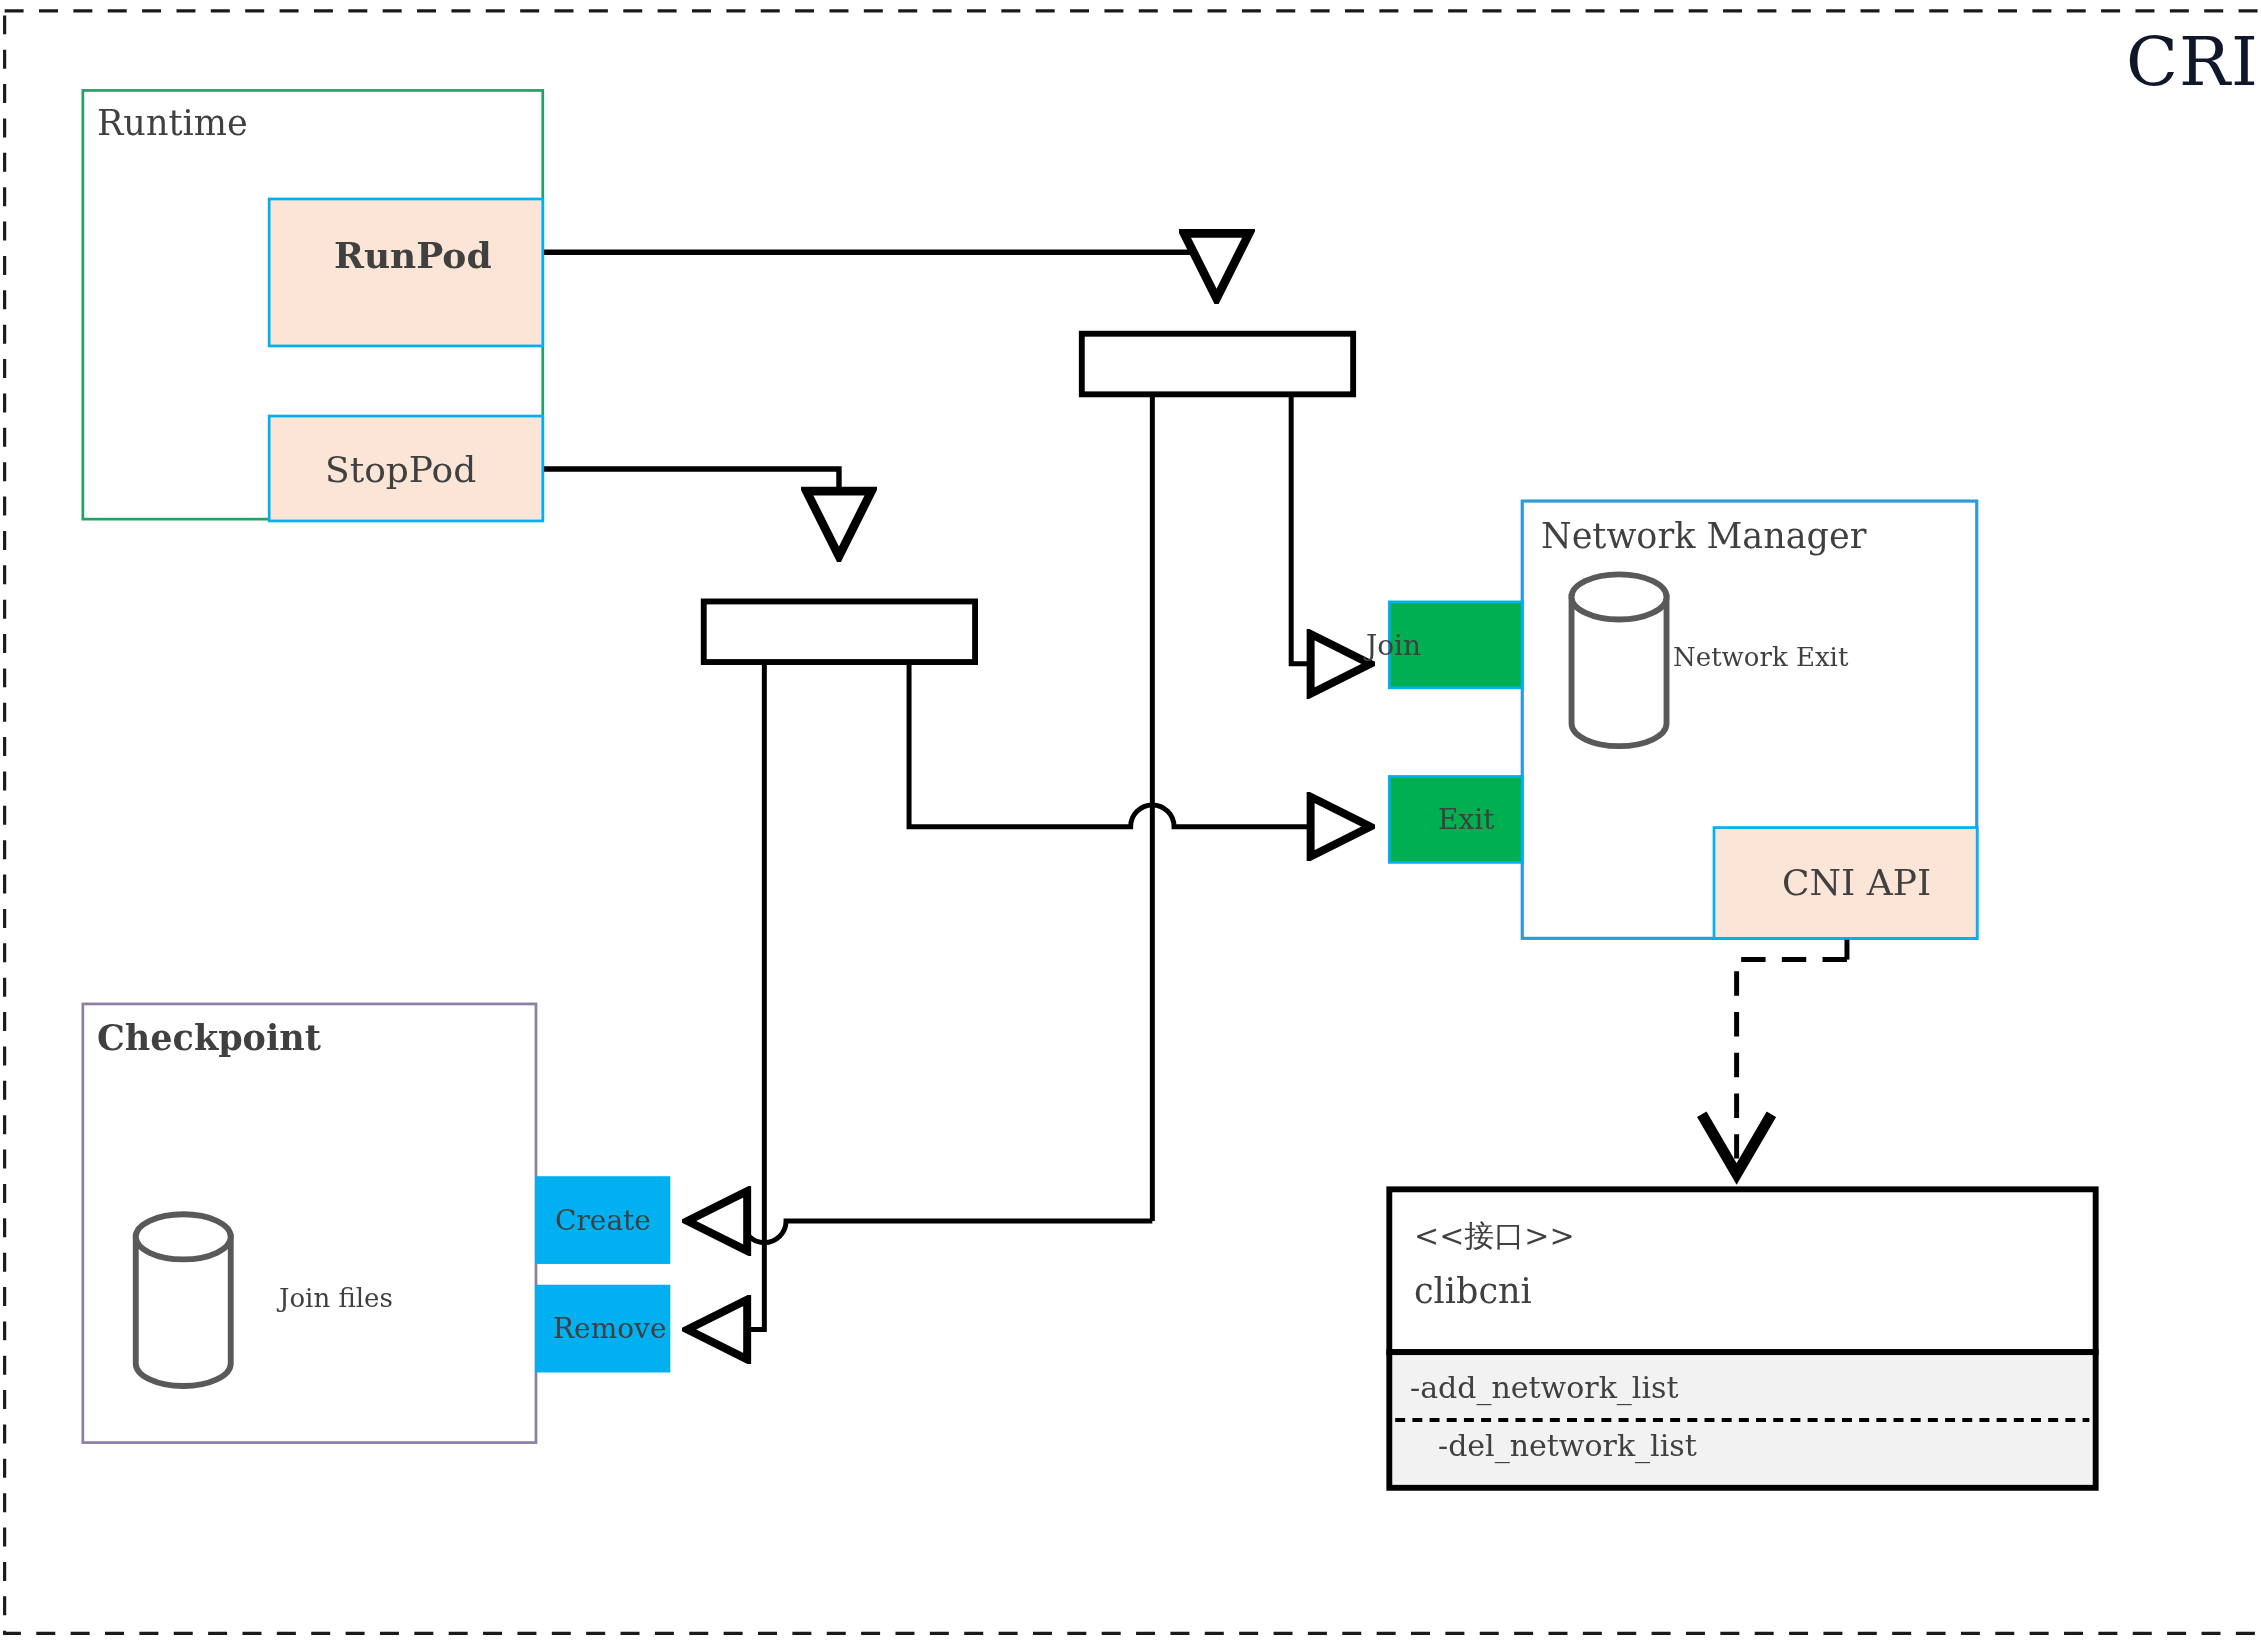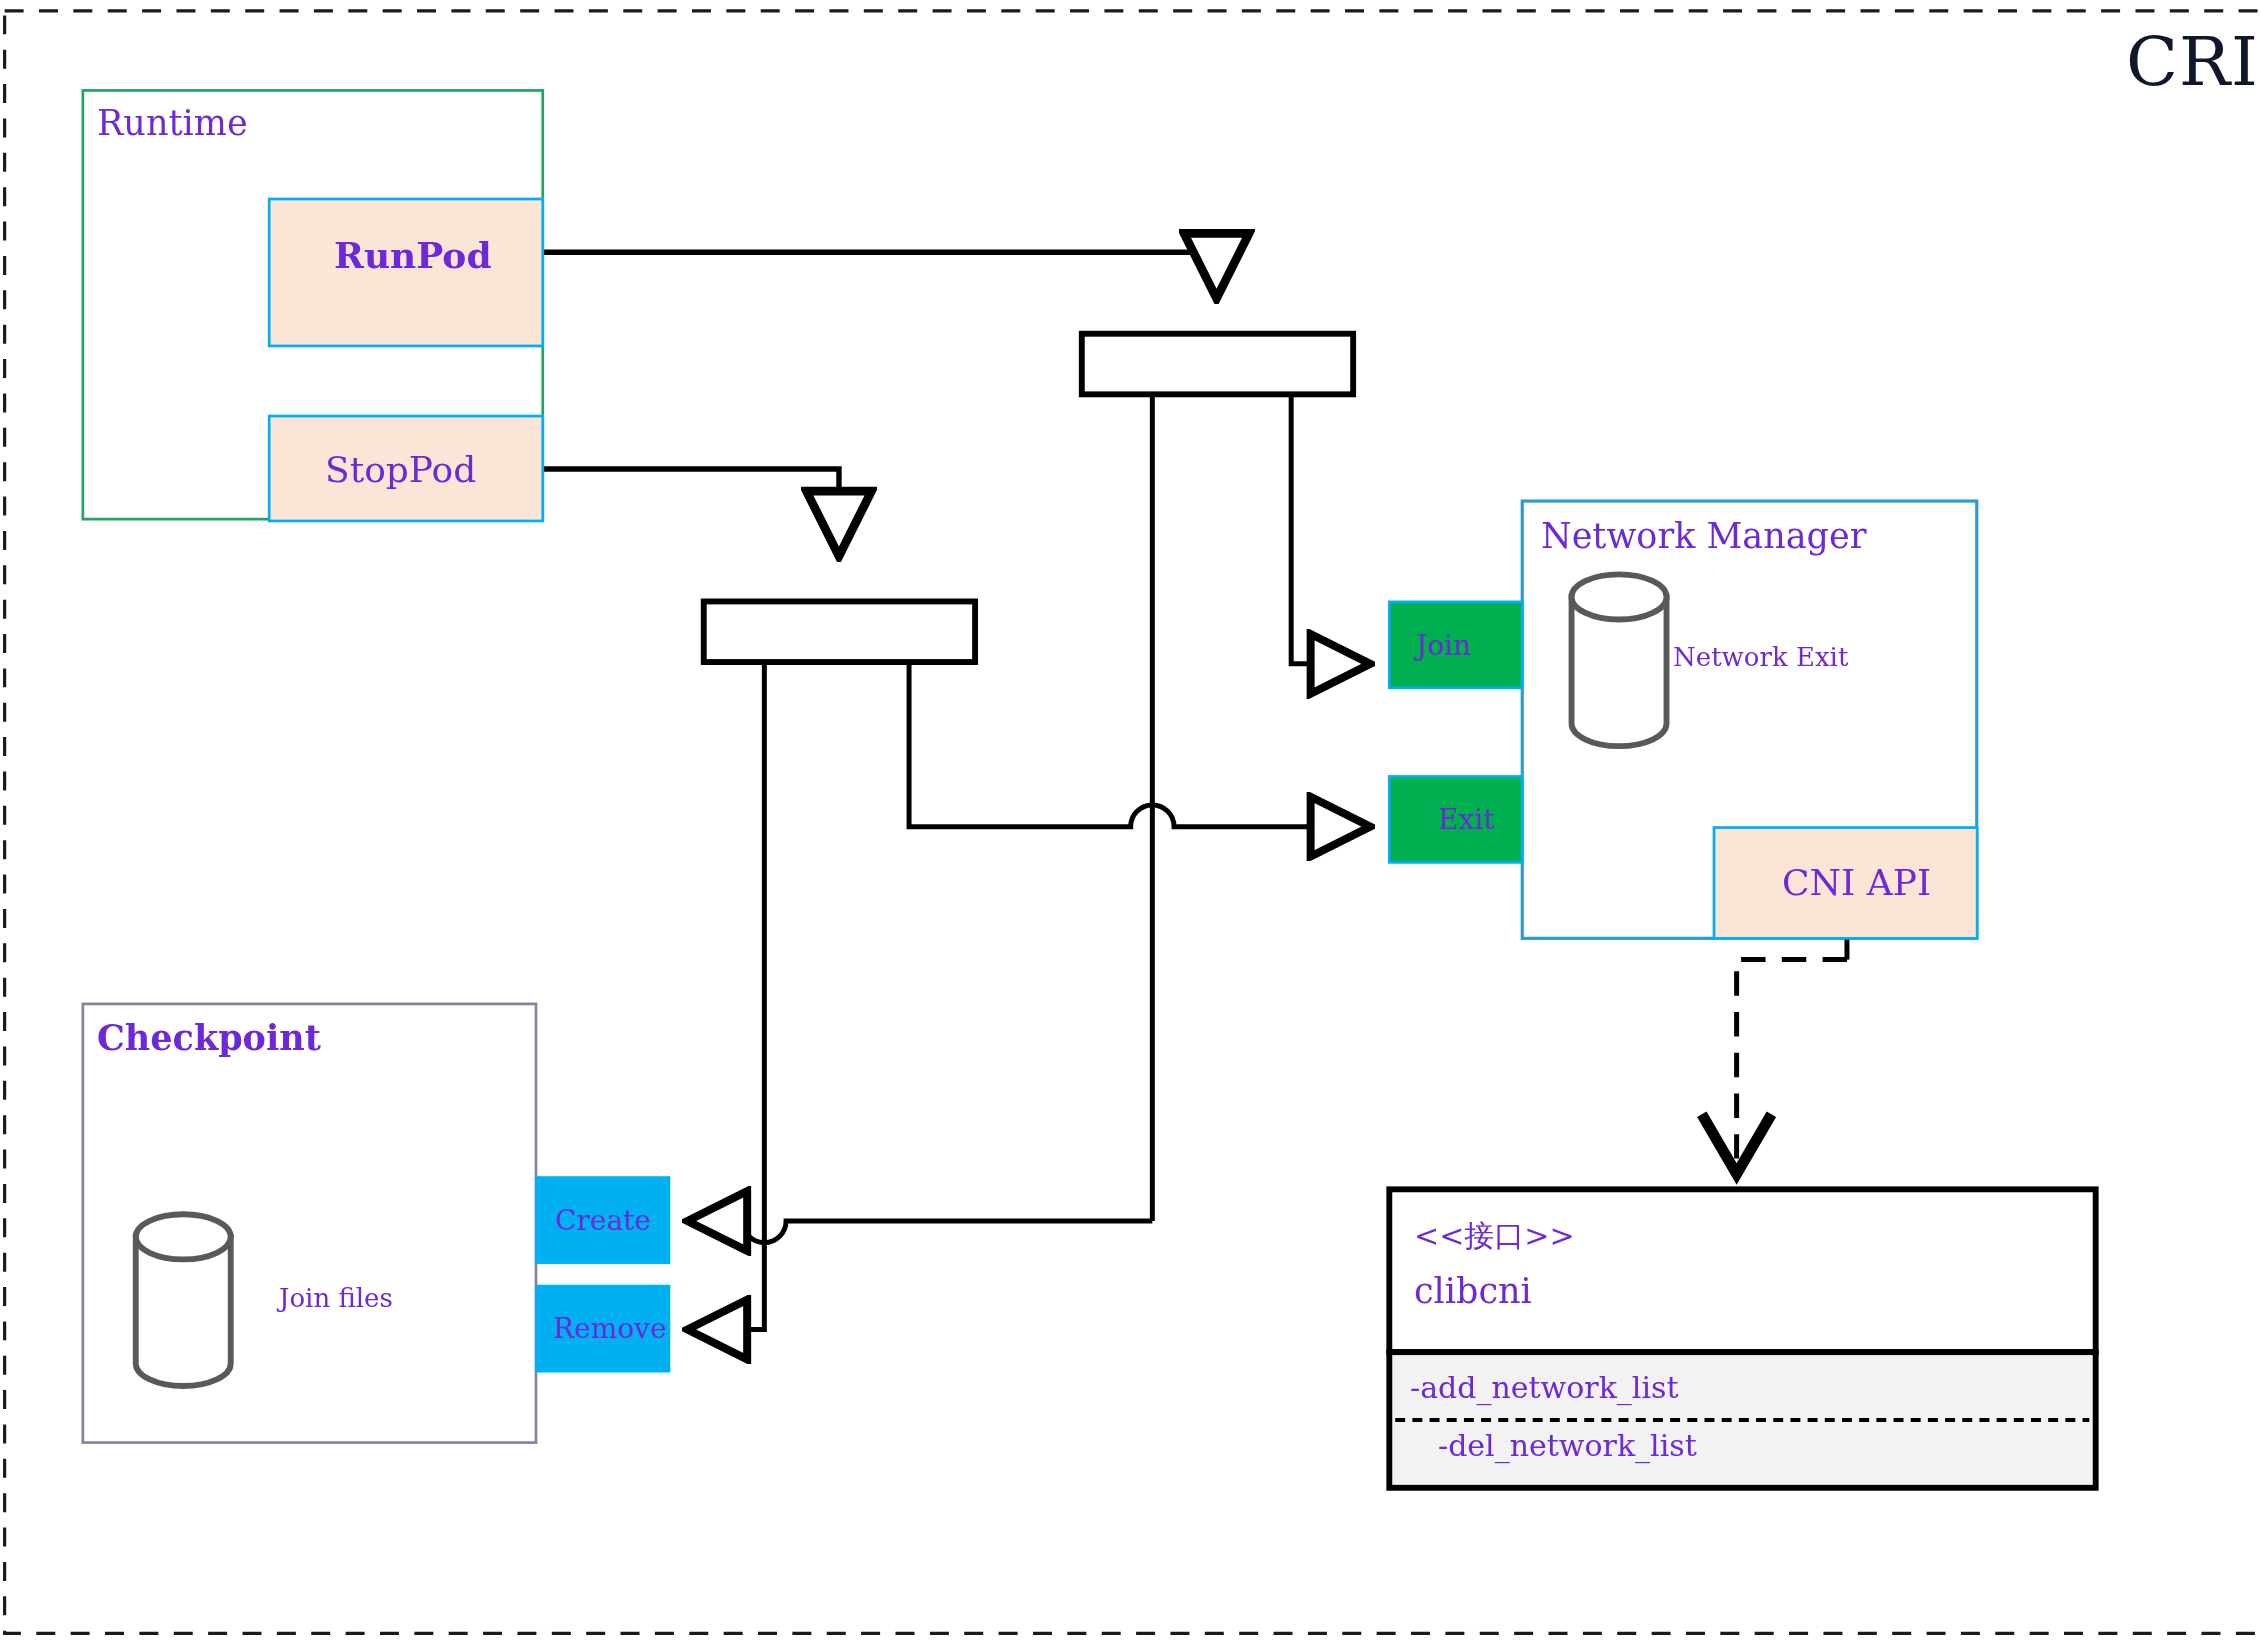--- a/index.html
+++ b/index.html
@@ -1,19 +1,19 @@
 <!DOCTYPE html>
 <html style="font-size:7.2px"><head>
 <meta charset="utf-8">
 <style>
   html,body{margin:0;padding:0;background:#ffffff;}
   body{font-family:"DejaVu Serif", serif;}
   #stage{position:relative;width:2335px;height:1642px;background:#fff;overflow:hidden;}
   svg#canvas{position:absolute;top:0;left:0;width:2335px;height:1642px;}
-  .lbl{position:absolute;white-space:pre;color:#6d28d9;font-family:"DejaVu Serif", serif;}
+  .lbl{position:absolute;white-space:pre;color:#404040;font-family:"DejaVu Serif", serif;}
   .title-cri{font-size:68px;color:#0f172a;letter-spacing:0.9px;}
   .grp-title{font-size:35px;}
   .node-lbl{font-size:36px;}
   .small-lbl{font-size:28px;}
   .iface-stereo{font-size:30px;}
   .iface-name{font-size:35px;}
   .iface-op{font-size:30px;}
   .cyl-lbl{font-size:26px;}
 </style>
 </head>
@@ -104,21 +104,21 @@
   <div class="lbl grp-title" style="left:97px;top:103px;">Runtime</div>
 
   <div class="lbl grp-title" style="left:97px;top:1017px;font-weight:bold;">Checkpoint</div>
 
   <div class="lbl grp-title" style="left:1541px;top:516px;">Network Manager</div>
 
   <div class="lbl node-lbl" style="left:334px;top:234px;font-weight:bold;">RunPod</div>
 
   <div class="lbl node-lbl" style="left:325px;top:449px;">StopPod</div>
 
-  <div class="lbl small-lbl" style="left:1416px;top:629px;text-align:center;">Join</div>
+  <div class="lbl small-lbl" style="left:1366px;top:629px;text-align:center;">Join</div>
 
   <div class="lbl small-lbl" style="left:1438px;top:803px;">Exit</div>
 
   <div class="lbl small-lbl" style="left:555px;top:1204px;text-align:right;">Create</div>
 
   <div class="lbl small-lbl" style="left:553px;top:1312px;">Remove</div>
 
   <div class="lbl node-lbl" style="left:1782px;top:862px;">CNI API</div>
 
   <div class="lbl cyl-lbl" style="left:1673px;top:642px;">Network Exit</div>

